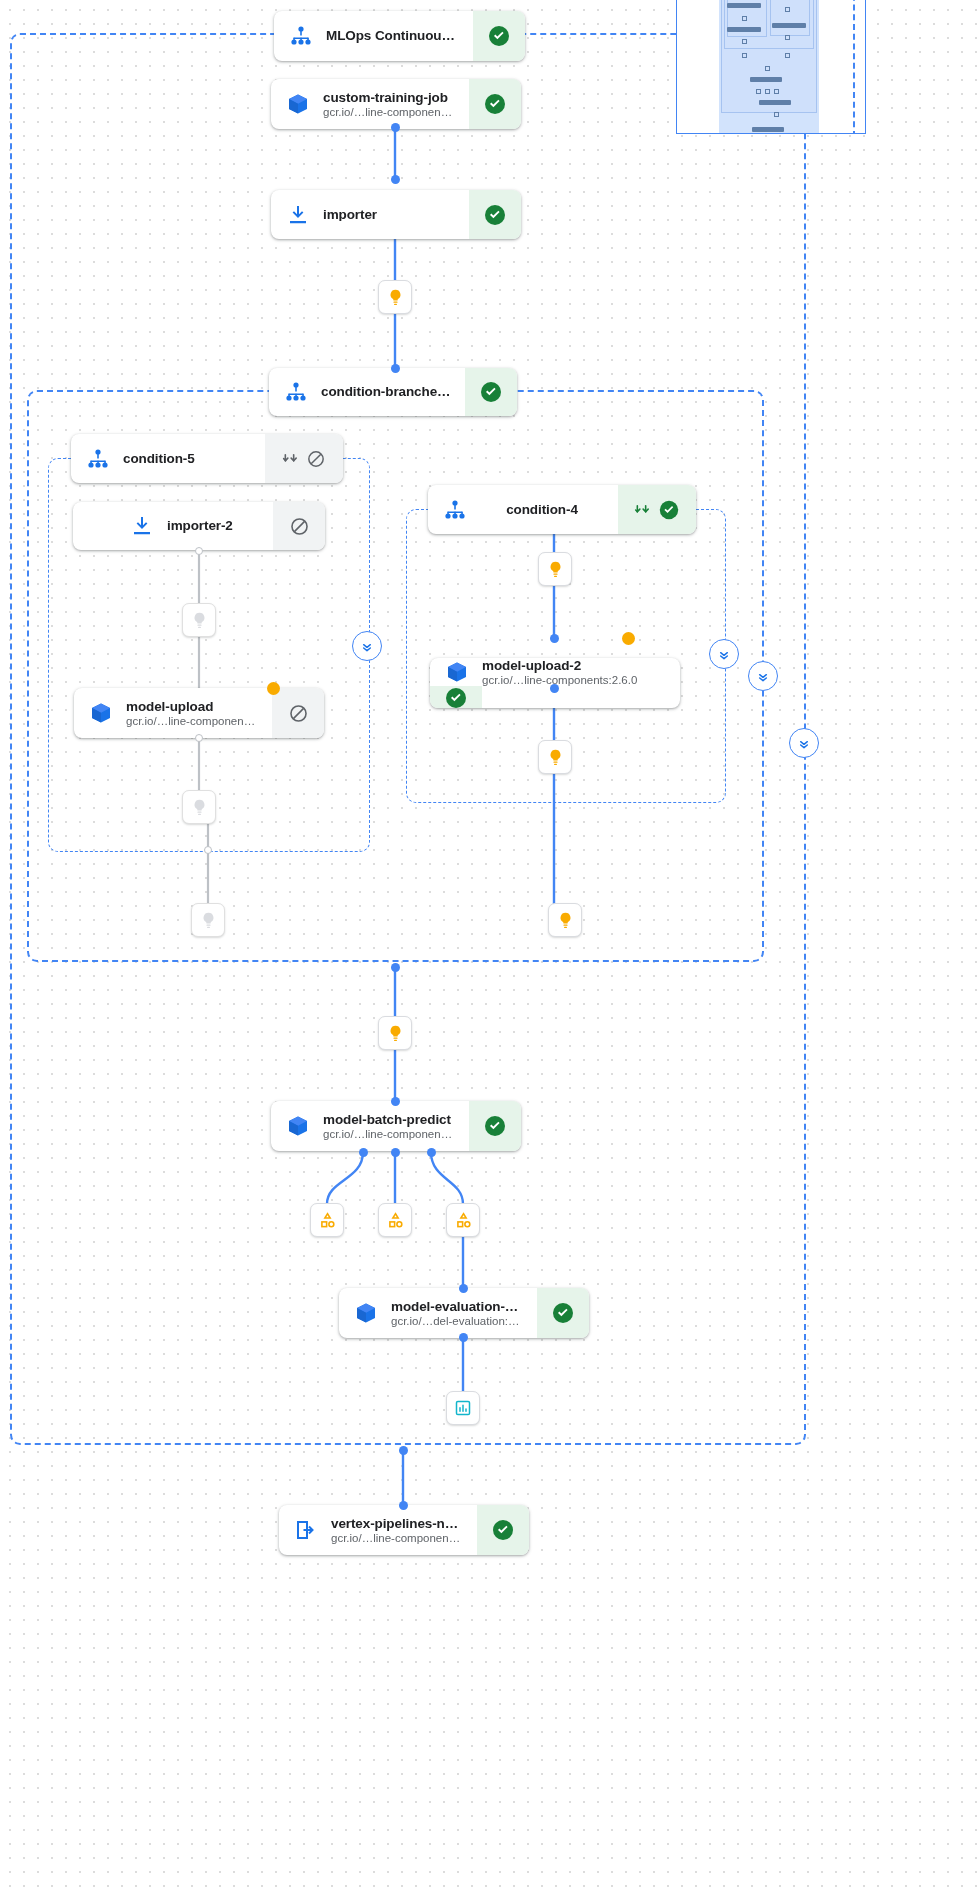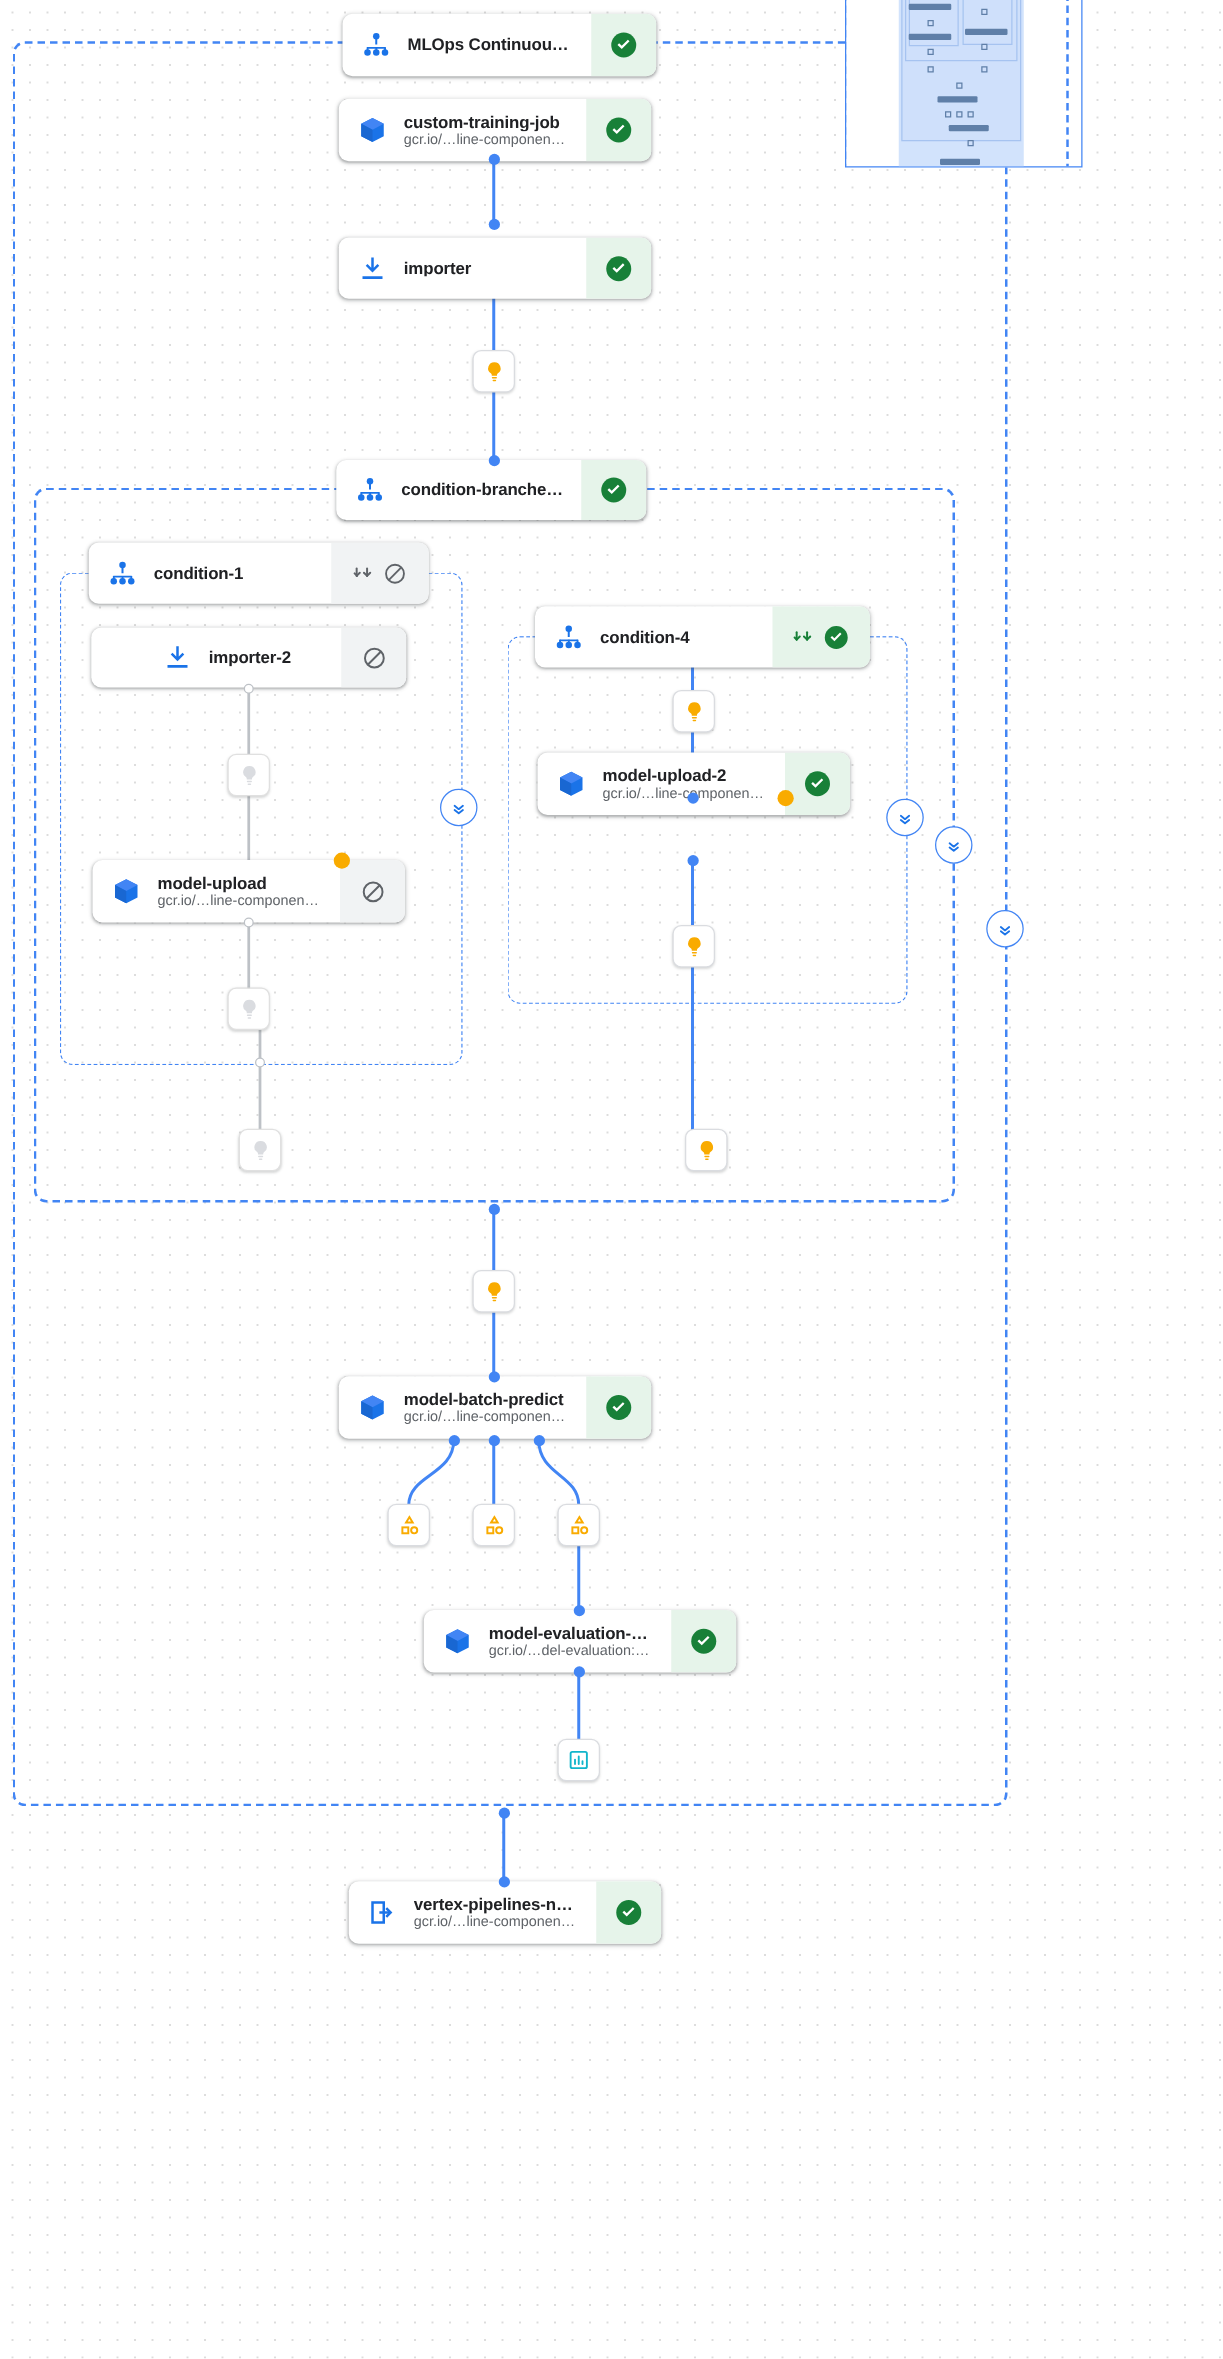--- a/index.html
+++ b/index.html
@@ -267,21 +267,21 @@
           <circle cx="12" cy="5" r="2.6"></circle>
             <circle cx="5" cy="18" r="2.6"></circle>
           <circle cx="12" cy="18" r="2.6"></circle>
             <circle cx="19" cy="18" r="2.6"></circle>
           <path d="M11.2 6.5h1.6v5h-1.6z"></path>
             <path d="M4.6 13.5h14.8v1.5H4.6z"></path>
           <path d="M4.3 13.8h1.5v3H4.3zM11.3 13.8h1.5v3h-1.5zM18.3 13.8h1.5v3h-1.5z"></path>
         </svg>
       </span>
       <div class="labels">
-        <div class="title">condition-1</div>
+        <div class="title">condition-5</div>
       </div>
     </div>
     <div class="status skip wide">
       <svg width="20" height="20" viewBox="0 0 24 24" fill="none" stroke="#5f6368" stroke-width="1.9" stroke-linecap="round" stroke-linejoin="round">
         <path d="M4 7v7"></path>
           <path d="M4 14l3-3"></path>
           <path d="M4 14L1.6 11.6" transform="translate(0.4,0)"></path>
         <path d="M14 7v7"></path>
           <path d="M14 14l3-3"></path>
           <path d="M14 14l-3-3"></path>
@@ -329,21 +329,21 @@
     </div>
     <div class="status skip">
       <svg width="21" height="21" viewBox="0 0 24 24" fill="none" stroke="#5f6368" stroke-width="1.8">
         <circle cx="12" cy="12" r="8.6"></circle>
           <path d="M6.2 17.8 17.8 6.2"></path>
       </svg>
     </div>
   </div>
   <div class="dot orange" style="left:267px; top:682px;"></div>
 
-  <div class="node single" style="left:428px; top:485px; width:268px; height:49px;">
+  <div class="node single" style="left:428px; top:485px; width:268px; height:49px;text-align:center;">
     <div class="body">
       <span class="glyph">
         <svg width="24" height="24" viewBox="0 0 24 24" fill="#1a73e8">
           <circle cx="12" cy="5" r="2.6"></circle>
             <circle cx="5" cy="18" r="2.6"></circle>
           <circle cx="12" cy="18" r="2.6"></circle>
             <circle cx="19" cy="18" r="2.6"></circle>
           <path d="M11.2 6.5h1.6v5h-1.6z"></path>
             <path d="M4.6 13.5h14.8v1.5H4.6z"></path>
           <path d="M4.3 13.8h1.5v3H4.3zM11.3 13.8h1.5v3h-1.5zM18.3 13.8h1.5v3h-1.5z"></path>
@@ -362,21 +362,21 @@
           <path d="M14 14l3-3"></path>
           <path d="M14 14l-3-3"></path>
       </svg>
       <svg width="22" height="22" viewBox="0 0 24 24">
         <circle cx="12" cy="12" r="10" fill="#188038"></circle>
         <path d="M10.4 15.2 7 11.9l1.3-1.3 2.1 2 4.9-4.9 1.3 1.3z" fill="#fff"></path>
       </svg>
     </div>
   </div>
 
-  <div class="node" style="left:430px; top:602px; width:250px; height:50px;">
+  <div class="node" style="left:430px; top:658px; width:250px; height:50px;flex-direction:column;">
     <div class="body">
       <span class="glyph">
         <svg width="24" height="24" viewBox="0 0 24 24">
           <path d="M12 2.4 21 7v10l-9 4.6L3 17V7z" fill="#1a73e8"></path>
           <path d="M12 2.4 21 7l-9 4.7L3 7z" fill="#4285f4"></path>
           <path d="M12 11.7V21.6L3 17V7z" fill="#1967d2"></path>
         </svg>
       </span>
       <div class="labels">
         <div class="title">model-upload-2</div>

